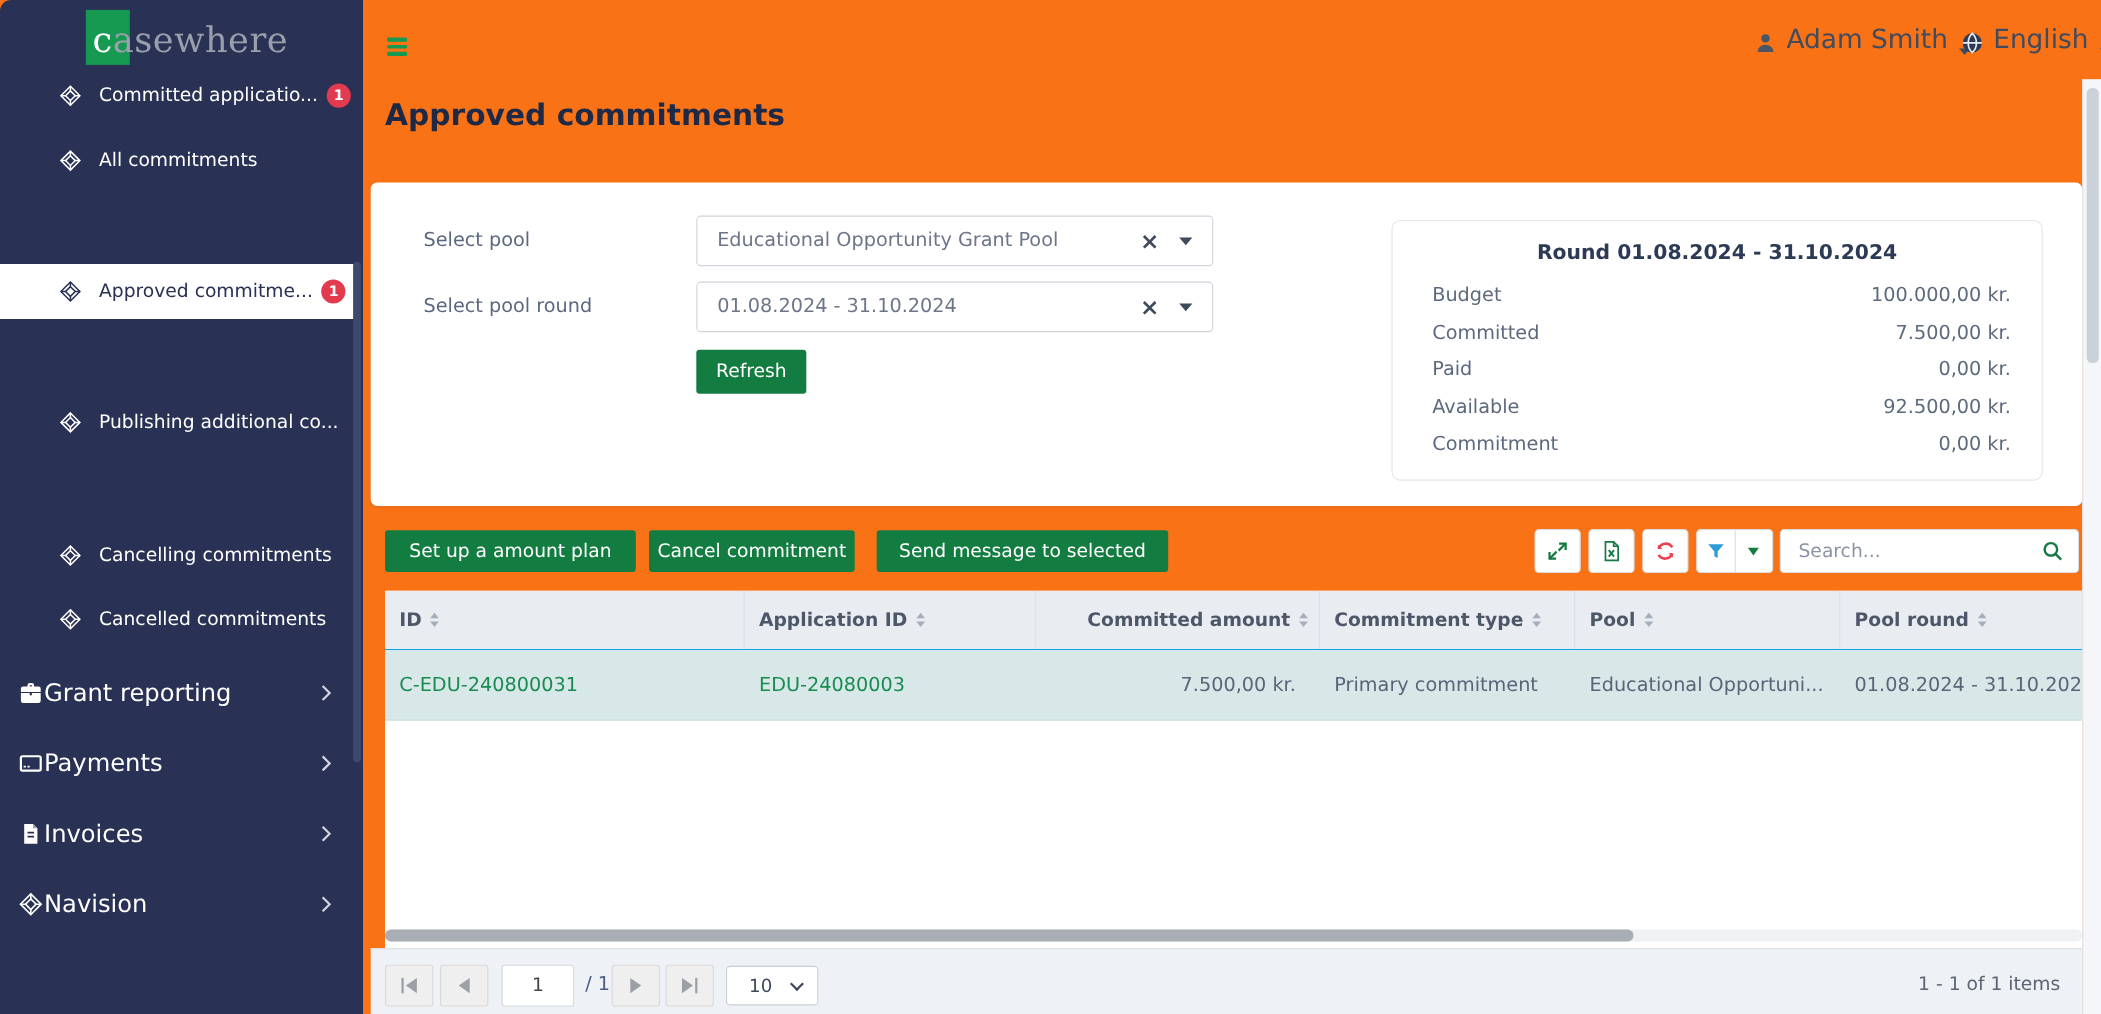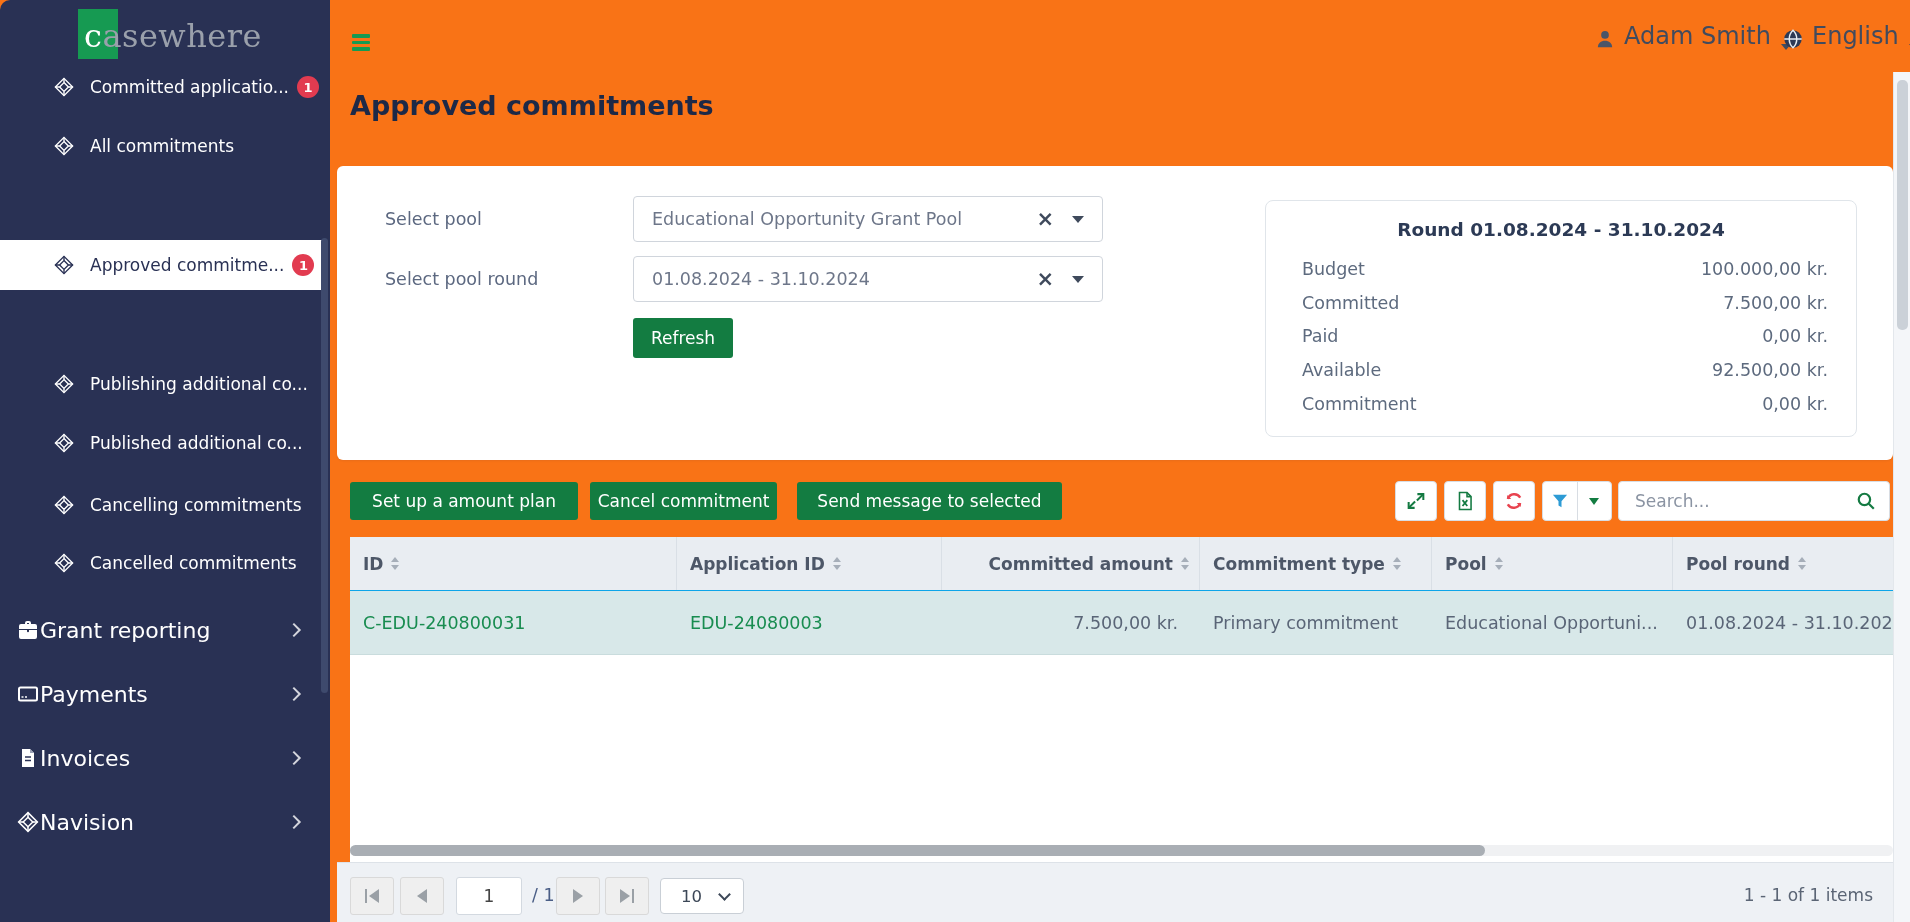--- a/index.html
+++ b/index.html
@@ -149,29 +149,20 @@
     </div>
     <div class="subitem" style="top:359px">
       <span class="icn">
           <svg class="svg-i" viewBox="0 0 24 24">
             <path d="M12 2.6 21.4 12 12 21.4 2.6 12Z M12 7.2 16.8 12 12 16.8 7.2 12Z" fill="none" stroke="currentColor" stroke-width="1.5"></path>
             <path d="M12 2.6v4.6M21.4 12h-4.6M12 21.4v-4.6M2.6 12h4.6" stroke="currentColor" stroke-width="1.5"></path>
           </svg>
         </span>
       <span class="lbl">Publishing additional co...</span>
     </div>
-    <div class="subitem" style="top:418px">
-      <span class="icn">
-          <svg class="svg-i" viewBox="0 0 24 24">
-            <path d="M12 2.6 21.4 12 12 21.4 2.6 12Z M12 7.2 16.8 12 12 16.8 7.2 12Z" fill="none" stroke="currentColor" stroke-width="1.5"></path>
-            <path d="M12 2.6v4.6M21.4 12h-4.6M12 21.4v-4.6M2.6 12h4.6" stroke="currentColor" stroke-width="1.5"></path>
-          </svg>
-        </span>
-      <span class="lbl">Published additional co...</span>
-    </div>
     <div class="subitem" style="top:480px">
       <span class="icn">
           <svg class="svg-i" viewBox="0 0 24 24">
             <path d="M12 2.6 21.4 12 12 21.4 2.6 12Z M12 7.2 16.8 12 12 16.8 7.2 12Z" fill="none" stroke="currentColor" stroke-width="1.5"></path>
             <path d="M12 2.6v4.6M21.4 12h-4.6M12 21.4v-4.6M2.6 12h4.6" stroke="currentColor" stroke-width="1.5"></path>
           </svg>
         </span>
       <span class="lbl">Cancelling commitments</span>
     </div>
     <div class="subitem" style="top:538px">

